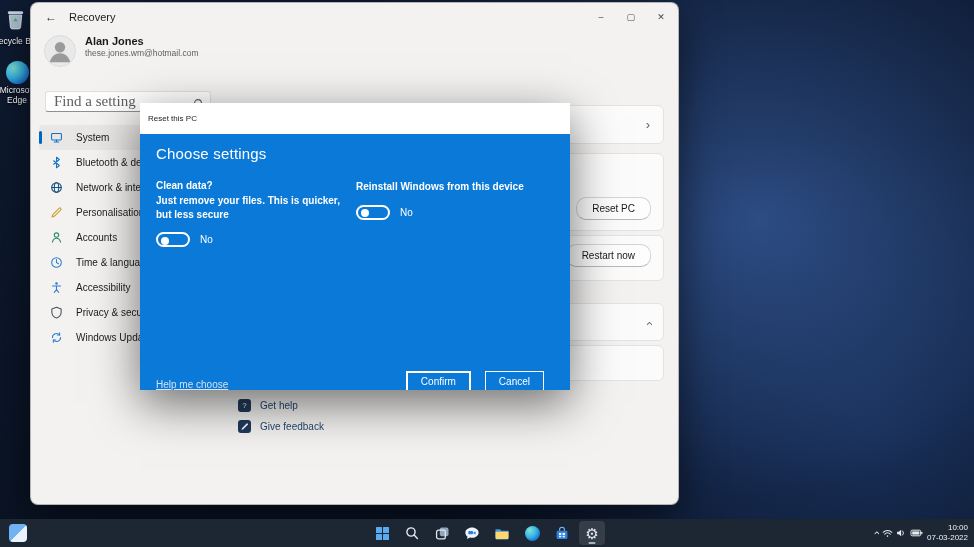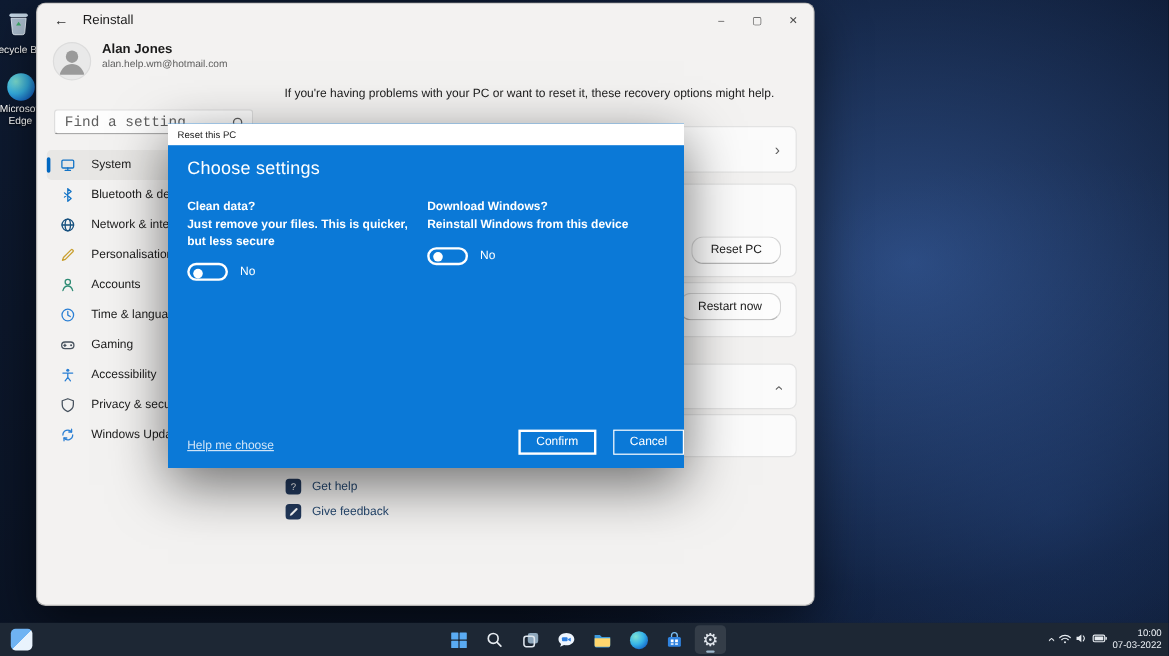--- a/index.html
+++ b/index.html
@@ -22,21 +22,21 @@
   .win-title{font-size:11px;}
   .win-controls{position:absolute;right:2px;top:0;display:flex;height:28px;}
   .win-ctl{width:30px;display:flex;align-items:center;justify-content:center;font-size:9px;color:#4a4a4a;}
   
   .profile{position:absolute;left:13px;top:32px;display:flex;align-items:flex-start;gap:9px;}
   .avatar{width:32px;height:32px;border-radius:50%;background:#e9e9e9;border:1px solid #dcdcdc;display:flex;align-items:center;justify-content:center;overflow:hidden;}
   .p-name{font-size:11px;font-weight:700;}
   .p-email{font-size:8.5px;color:#5f5f5f;margin-top:1px;}
   
   .searchbox{position:absolute;left:14px;top:88px;width:166px;height:21px;background:#fdfdfd;border:1px solid #dedede;border-bottom:1px solid #8f8f8f;border-radius:3px;}
-  .searchbox input{width:100%;height:100%;border:none;outline:none;background:transparent;font-family:Liberation Mono, monospace;font-size:12px;padding:0 22px 0 8px;color:#1b1b1b;}
+  .searchbox input{width:100%;height:100%;border:none;outline:none;background:transparent;font-family:Liberation Serif, serif;font-size:15px;padding:0 22px 0 8px;color:#1b1b1b;}
   .searchbox input::placeholder{color:#5f5f5f;}
   .search-ic{position:absolute;right:5px;top:4px;}
   
   .nav{position:absolute;left:8px;top:122px;width:192px;}
   .nav-item{position:relative;display:flex;align-items:center;gap:13px;height:25px;padding-left:11px;border-radius:4px;font-size:10px;white-space:nowrap;}
   .nav-item.selected{background:#e8e7e5;}
   .nav-item.selected::before{content:"";position:absolute;left:0;top:6px;bottom:6px;width:3px;border-radius:2px;background:var(--accent,#0067c0);}
   .nav-icon{width:13px;height:13px;display:flex;align-items:center;justify-content:center;}
   
   .breadcrumb{position:absolute;left:206px;top:32px;font-size:18px;font-weight:600;white-space:nowrap;}
@@ -45,34 +45,34 @@
   .card{position:absolute;left:206px;width:427px;background:#fbfbfb;border:1px solid #e3e3e3;border-radius:6px;}
   .chev{position:absolute;right:13px;color:#5f5f5f;font-size:13px;}
   .chev.up{transform:rotate(-90deg);}
   .std-btn{position:absolute;background:#fdfdfd;border:1px solid #d5d5d5;border-bottom-color:#b9b9b9;border-radius:10px;
     font-family:inherit;font-size:10px;color:#1b1b1b;padding:5px 15px;white-space:nowrap;}
   .footer-link{position:absolute;left:207px;display:flex;align-items:center;gap:9px;font-size:10px;color:#24476f;}
   .flink-ic{width:13px;height:13px;border-radius:3px;background:#22395c;color:#fff;display:flex;align-items:center;justify-content:center;font-size:8px;}
   
   .dialog{position:absolute;left:140px;top:103px;width:430px;height:287px;z-index:50;background:var(--dialog-blue,#0b79d7);
     box-shadow:0 14px 44px rgba(0,0,0,.55);overflow:hidden;}
-  .dlg-titlebar{height:18px;background:#fff;display:flex;align-items:center;padding-left:8px;font-size:8px;color:#1b1b1b;}
+  .dlg-titlebar{height:31px;background:#fff;display:flex;align-items:center;padding-left:8px;font-size:8px;color:#1b1b1b;}
   .dlg-body{position:relative;height:269px;color:#fff;}
   .dlg-heading{position:absolute;left:16px;top:11px;font-size:15px;font-weight:400;letter-spacing:.2px;}
   .dlg-cols{position:absolute;left:16px;top:46px;right:12px;display:flex;}
   .dlg-col1{width:200px;padding-right:16px;}
   .dlg-col2{flex:1;}
   .opt-title{font-size:10px;font-weight:700;margin-bottom:3px;}
   .opt-desc{font-size:10px;line-height:1.35;font-weight:bold;}
   .toggle-row{display:flex;align-items:center;gap:10px;margin-top:11px;}
   .toggle{width:34px;height:15px;border:2px solid #fff;border-radius:10px;position:relative;}
   .toggle .knob{position:absolute;left:3px;top:2.5px;width:8px;height:8px;border-radius:50%;background:#fff;}
   .toggle-label{font-size:10px;}
   .dlg-help{position:absolute;left:16px;bottom:13px;font-size:10px;color:#cfe4f7;text-decoration:underline;}
-  .dlg-btns{position:absolute;right:0;bottom:11px;display:flex;gap:14px;}
+  .dlg-btns{position:absolute;right:26px;bottom:11px;display:flex;gap:14px;}
   .dlg-btn{min-width:56px;text-align:center;background:transparent;border:2px solid #fff;color:#fff;font-family:inherit;font-size:10px;padding:3px 13px;}
   
   .taskbar{position:absolute;left:0;bottom:0;width:100%;height:28px;background:#1d2734;z-index:100;}
   .tb-widgets{position:absolute;left:9px;top:5px;width:18px;height:18px;border-radius:4px;
     background:linear-gradient(135deg,#6fb3f3 0 50%,#e9f3fd 50% 100%);}
   .tb-apps{position:absolute;left:50%;top:2px;transform:translateX(-50%);display:flex;gap:4px;}
   .tb-app{width:26px;height:24px;border-radius:4px;display:flex;align-items:center;justify-content:center;position:relative;}
   .tb-app.active{background:rgba(255,255,255,.1);}
   .tb-app.active::after{content:"";position:absolute;bottom:1px;left:50%;transform:translateX(-50%);width:7px;height:2px;border-radius:2px;background:#9fb8cc;}
   .win-grid{display:grid;grid-template-columns:6px 6px;grid-template-rows:6px 6px;gap:1px;}
@@ -99,38 +99,38 @@
     <span>Recycle Bin</span>
   </div>
   <div class="desk-icon" style="left:-6px;top:61px;">
     <span class="edge-orb" style="width:23px;height:23px;"></span>
     <span>Microsoft Edge</span>
   </div>
 
   <div class="win">
     <div class="win-titlebar">
       <span class="back-btn">←</span>
-      <span class="win-title">Reinstall</span>
+      <span class="win-title">Recovery</span>
     </div>
     <div class="win-controls">
       <span class="win-ctl">–</span>
       <span class="win-ctl">▢</span>
       <span class="win-ctl">✕</span>
     </div>
 
     <div class="profile">
       <span class="avatar">
         <svg width="32" height="32" viewBox="0 0 32 32">
           <circle cx="16" cy="12" r="5.5" fill="#9a9a9a"></circle>
           <path d="M5 28c1.6-6 6-9.5 11-9.5S25.4 22 27 28Z" fill="#9a9a9a"></path>
         </svg>
       </span>
       <span>
         <div class="p-name">Alan Jones</div>
-        <div class="p-email">alan.help.wm@hotmail.com</div>
+        <div class="p-email">these.jones.wm@hotmail.com</div>
       </span>
     </div>
 
     <div class="searchbox">
       <input type="text" placeholder="Find a setting" style="">
       <span class="search-ic">
         <svg width="12" height="12" viewBox="0 0 12 12" fill="none" stroke="#5f5f5f" stroke-width="1.1">
           <circle cx="5" cy="5" r="3.4"></circle>
             <path d="M7.6 7.6 L10.6 10.6" stroke-linecap="round"></path>
         </svg>
@@ -186,30 +186,20 @@
           <span class="nav-icon">
             <svg viewBox="0 0 14 14" width="13" height="13" fill="none" stroke="#2a7fd4" stroke-width="1.15" stroke-linecap="round" stroke-linejoin="round">
               <circle cx="7" cy="7" r="5.2"></circle>
               <path d="M7 3.8v3.3l2.2 1.3"></path>
             </svg>
           </span>
           <span>Time &amp; language</span>
         </div>
         <div class="nav-item">
           <span class="nav-icon">
-            <svg viewBox="0 0 14 14" width="13" height="13" fill="none" stroke="#47525e" stroke-width="1.15" stroke-linecap="round" stroke-linejoin="round">
-              <rect x="1.5" y="4.3" width="11" height="6" rx="3"></rect>
-              <path d="M4.4 6.3v2M3.4 7.3h2"></path>
-              <circle cx="10" cy="7.3" r=".9" fill="#47525e" stroke="none"></circle>
-            </svg>
-          </span>
-          <span>Gaming</span>
-        </div>
-        <div class="nav-item">
-          <span class="nav-icon">
             <svg viewBox="0 0 14 14" width="13" height="13" fill="none" stroke="#2a7fd4" stroke-width="1.15" stroke-linecap="round" stroke-linejoin="round">
               <circle cx="7" cy="2.7" r="1.4" fill="#2a7fd4" stroke="none"></circle>
               <path d="M2.6 5.3h8.8M7 5.3v3.9M7 9.2l-2.4 3M7 9.2l2.4 3"></path>
             </svg>
           </span>
           <span>Accessibility</span>
         </div>
         <div class="nav-item">
           <span class="nav-icon">
             <svg viewBox="0 0 14 14" width="13" height="13" fill="none" stroke="#47525e" stroke-width="1.15" stroke-linecap="round" stroke-linejoin="round">
@@ -222,21 +212,20 @@
           <span class="nav-icon">
             <svg viewBox="0 0 14 14" width="13" height="13" fill="none" stroke="#2a7fd4" stroke-width="1.15" stroke-linecap="round" stroke-linejoin="round">
               <path d="M2.6 7a4.4 4.4 0 0 1 7.8-2.7M11.4 7a4.4 4.4 0 0 1-7.8 2.7"></path>
               <path d="M10.4 1.8v2.5H7.9M3.6 12.2V9.7h2.5"></path>
             </svg>
           </span>
           <span>Windows Update</span>
         </div>
       </div>
 
-    <div class="page-desc">If you're having problems with your PC or want to reset it, these recovery options might help.</div>
 
     <div class="card" style="top:102px;height:39px;">
       <span class="chev" style="top:11px;">›</span>
     </div>
     <div class="card" style="top:150px;height:78px;">
       <button class="std-btn" style="right:12px;bottom:10px;">Reset PC</button>
     </div>
     <div class="card" style="top:232px;height:46px;">
       <button class="std-btn" style="right:12px;top:8px;">Restart now</button>
     </div>
@@ -270,21 +259,20 @@
           <div class="opt-title">Clean data?</div>
           <div class="opt-desc">Just remove your files. This is quicker, but less secure</div>
           <div class="toggle-row">
             <span class="toggle">
                 <span class="knob"></span>
               </span>
             <span class="toggle-label">No</span>
           </div>
         </div>
         <div class="dlg-col2">
-          <div class="opt-title">Download Windows?</div>
           <div class="opt-desc">Reinstall Windows from this device</div>
           <div class="toggle-row">
             <span class="toggle">
                 <span class="knob"></span>
               </span>
             <span class="toggle-label">No</span>
           </div>
         </div>
       </div>
       <a class="dlg-help">Help me choose</a>

